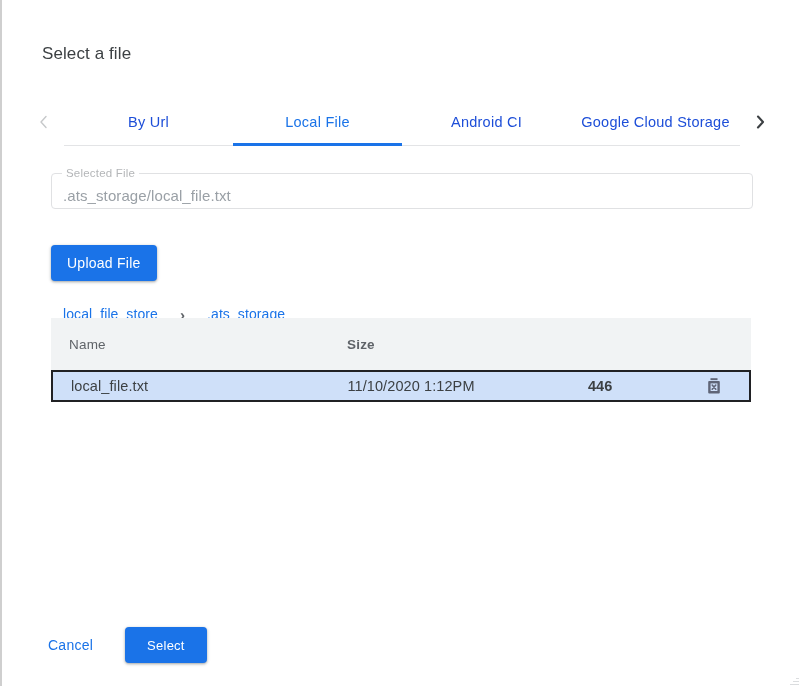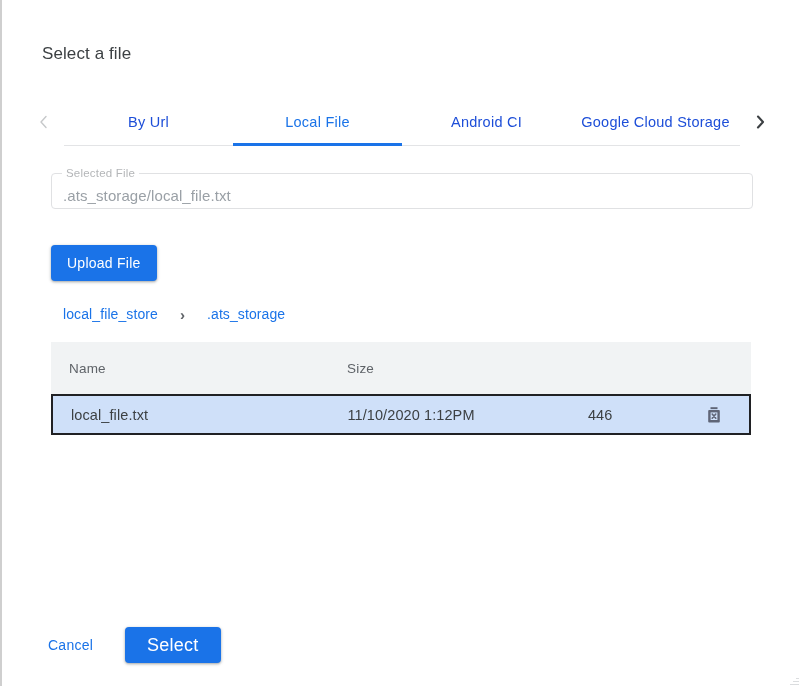--- a/index.html
+++ b/index.html
@@ -182,34 +182,33 @@
     position: absolute;
     left: 49px;
     top: 318px;
     width: 700px;
   }
   .thead {
     height: 52px;
     background: #f1f3f4;
     display: flex;
     align-items: center;
-    margin-top: 24px;
   }
   .th {
     font-size: 13.5px;
     color: #5f6368;
     letter-spacing: .2px;
   }
   .col-name   { width: 296px; padding-left: 18px; box-sizing: border-box; }
   .col-time   { width: 242px; }
-  .col-size   { width: 92px; }
+  .col-size   { width: 92px; font-weight: bold; }
   .col-action { width: 70px; display: flex; justify-content: center; }
 
   .row {
-    height: 41px;
+    height: 32px;
     display: flex;
     align-items: center;
     background: #cfe0f9;
     border: 2px solid #202124;
     box-sizing: border-box;
     cursor: pointer;
   }
   .td {
     font-size: 14.5px;
     color: #3c4043;
@@ -245,21 +244,21 @@
     font-family: inherit;
     padding: 8px 8px;
     cursor: pointer;
   }
   .select-btn {
     margin-left: 24px;
     height: 36px;
     padding: 0 22px;
     background: #1a73e8;
     color: #ffffff;
-    font-size: 18px;
+    font-size: 13px;
     letter-spacing: .25px;
     border: none;
     border-radius: 4px;
     font-family: inherit;
     cursor: pointer;
     box-shadow: 0 1px 2px rgba(60,64,67,.3), 0 1px 3px 1px rgba(60,64,67,.15);
   }
 
   .resize-grip {
     position: absolute;

